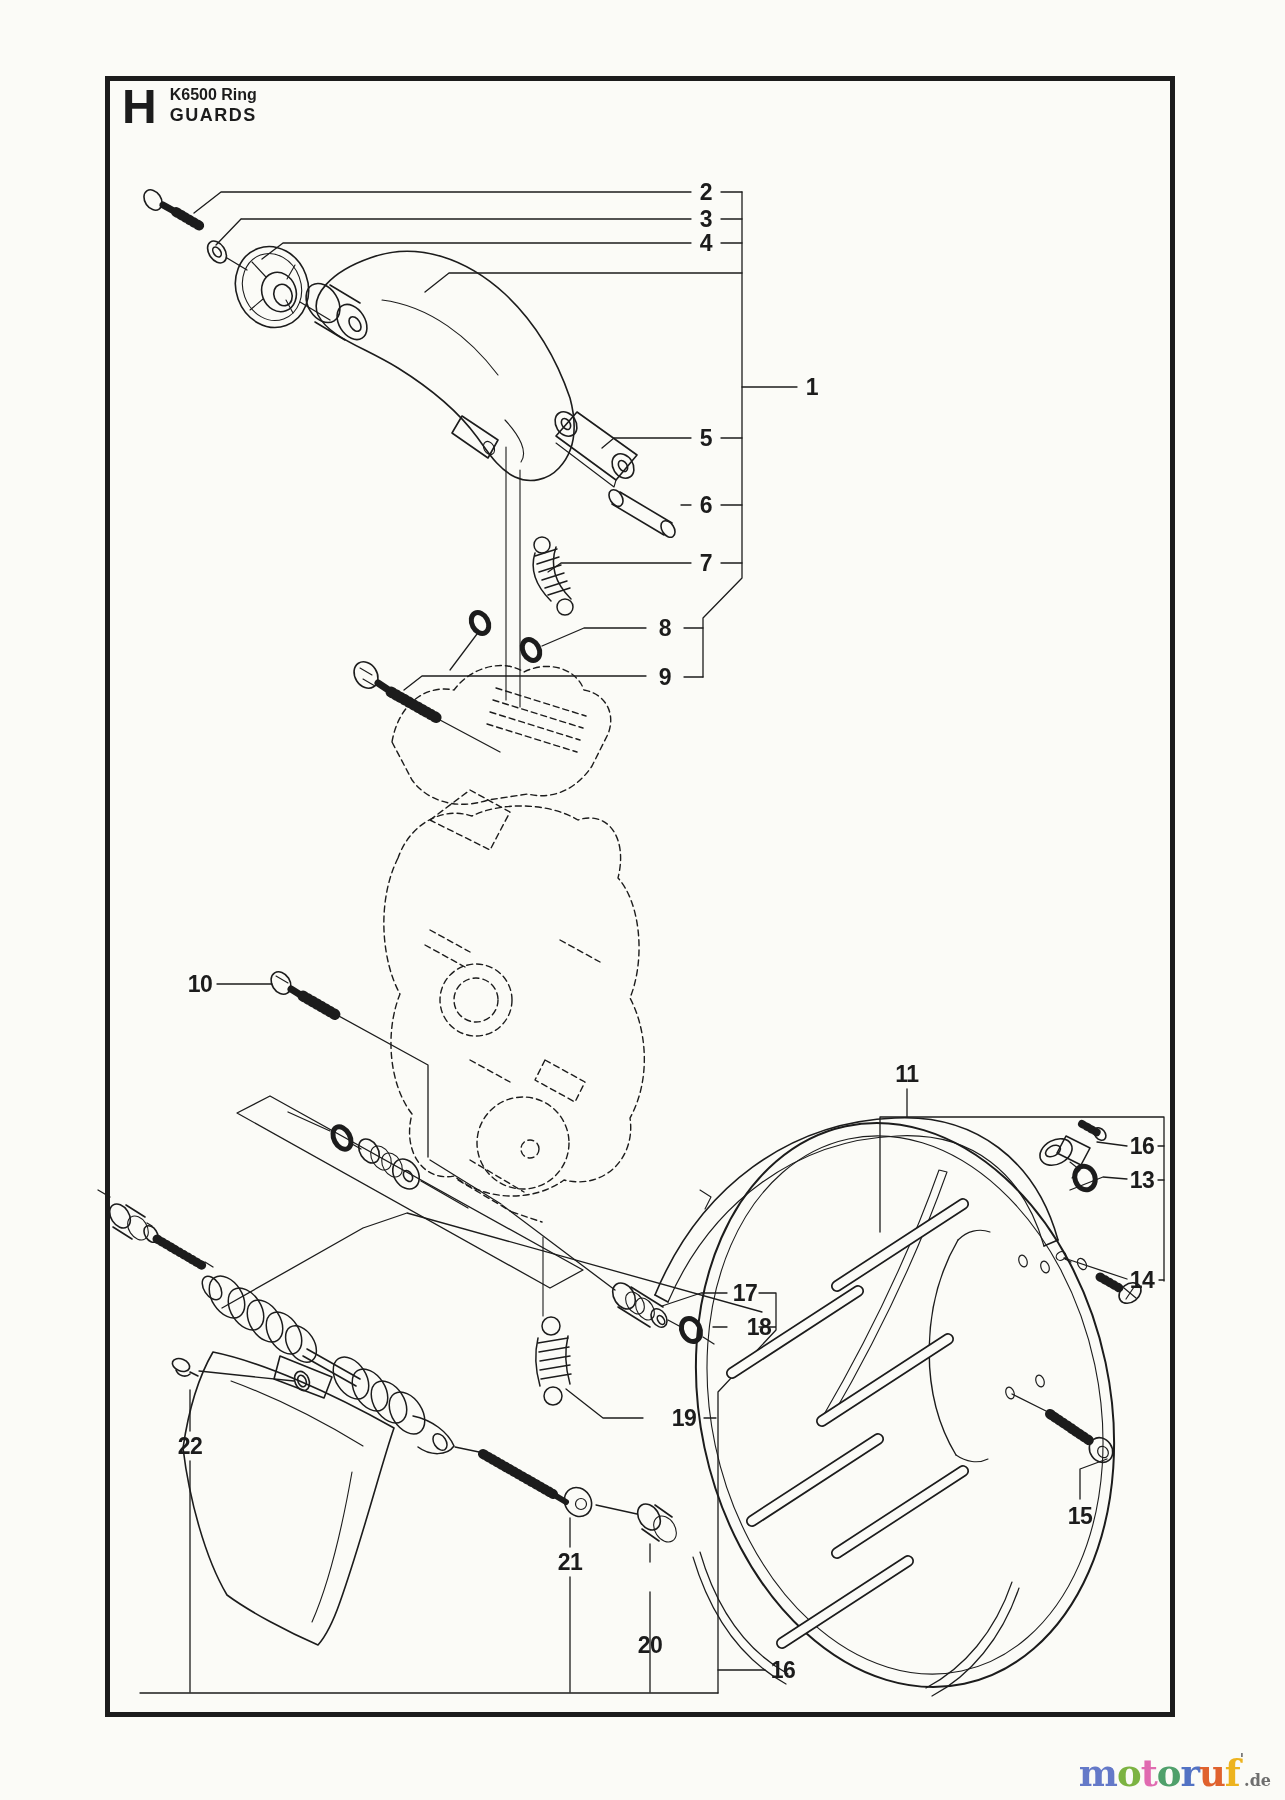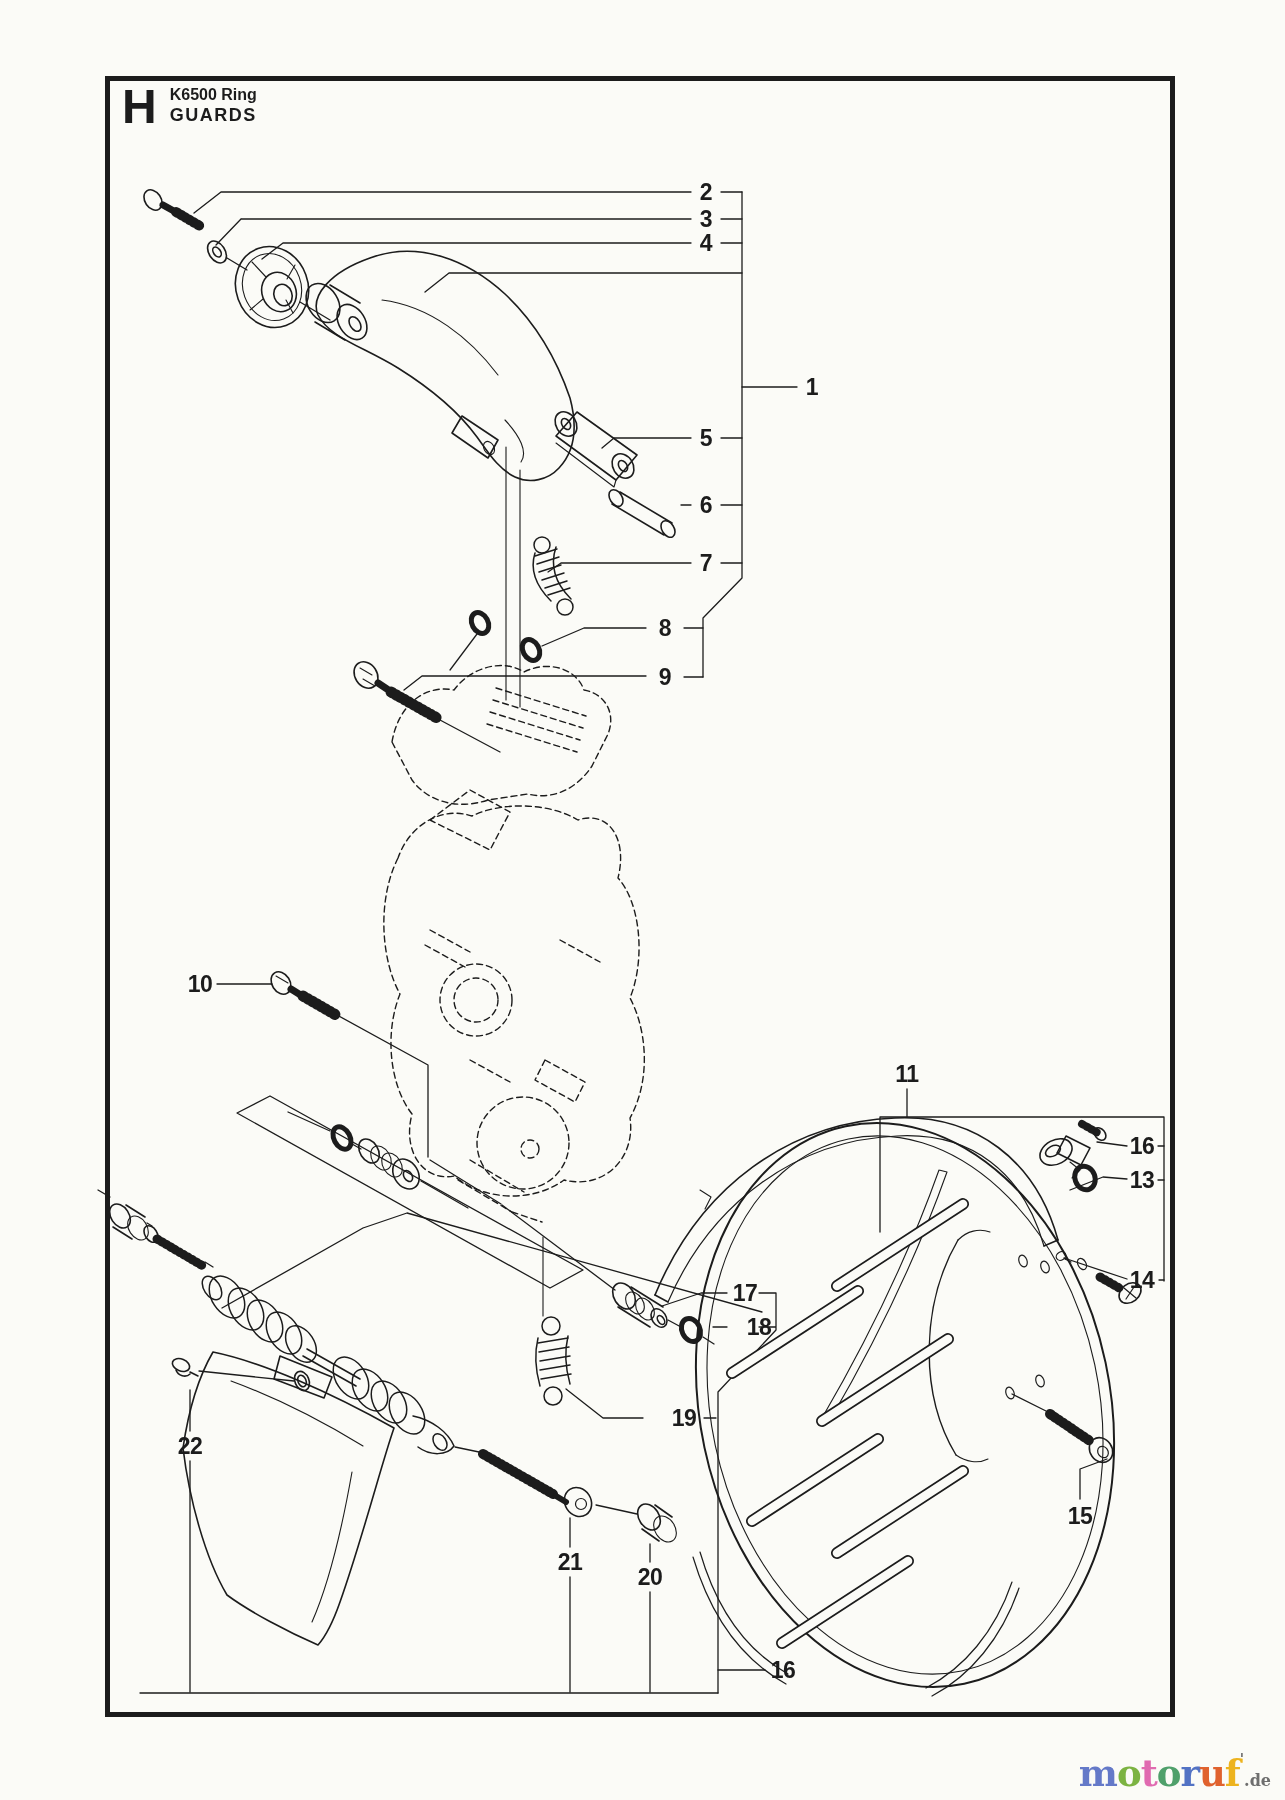--- a/index.html
+++ b/index.html
@@ -319,21 +319,21 @@
       <span class="part-label" style="left: 200px; top: 984px; text-align: right;">10</span>
       <span class="part-label" style="left: 907px; top: 1074px;">11</span>
       <span class="part-label" style="left: 1142px; top: 1146px;">16</span>
       <span class="part-label" style="left: 1142px; top: 1180px;">13</span>
       <span class="part-label" style="left: 1142px; top: 1280px;">14</span>
       <span class="part-label" style="left: 1080px; top: 1516px;">15</span>
       <span class="part-label" style="left: 783px; top: 1670px; text-align: right;">16</span>
       <span class="part-label" style="left: 745px; top: 1293px;">17</span>
       <span class="part-label" style="left: 745px; top: 1327px; margin-left: 14px;">18</span>
       <span class="part-label" style="left: 684px; top: 1418px;">19</span>
-      <span class="part-label" style="left: 650px; top: 1577px;">20</span>
+      <span class="part-label" style="left: 650px; top: 1645px;">20</span>
       <span class="part-label" style="left: 570px; top: 1562px;">21</span>
       <span class="part-label" style="left: 190px; top: 1446px;">22</span>
     </div>
 
   <div class="logo">
     <span id="logo-letters"><span style="color: rgb(100, 121, 200);">m</span><span style="color: rgb(124, 179, 66);">o</span><span style="color: rgb(224, 106, 176);">t</span><span style="color: rgb(79, 160, 107);">o</span><span style="color: rgb(82, 114, 196);">r</span><span style="color: rgb(224, 98, 46);">u</span><span style="color: rgb(237, 179, 31);">f</span></span><span class="tick" style="color: rgb(110, 110, 110);">'</span><span class="suffix" style="color: rgb(110, 110, 110);">.de</span>
   </div>
 
 </div>
 

